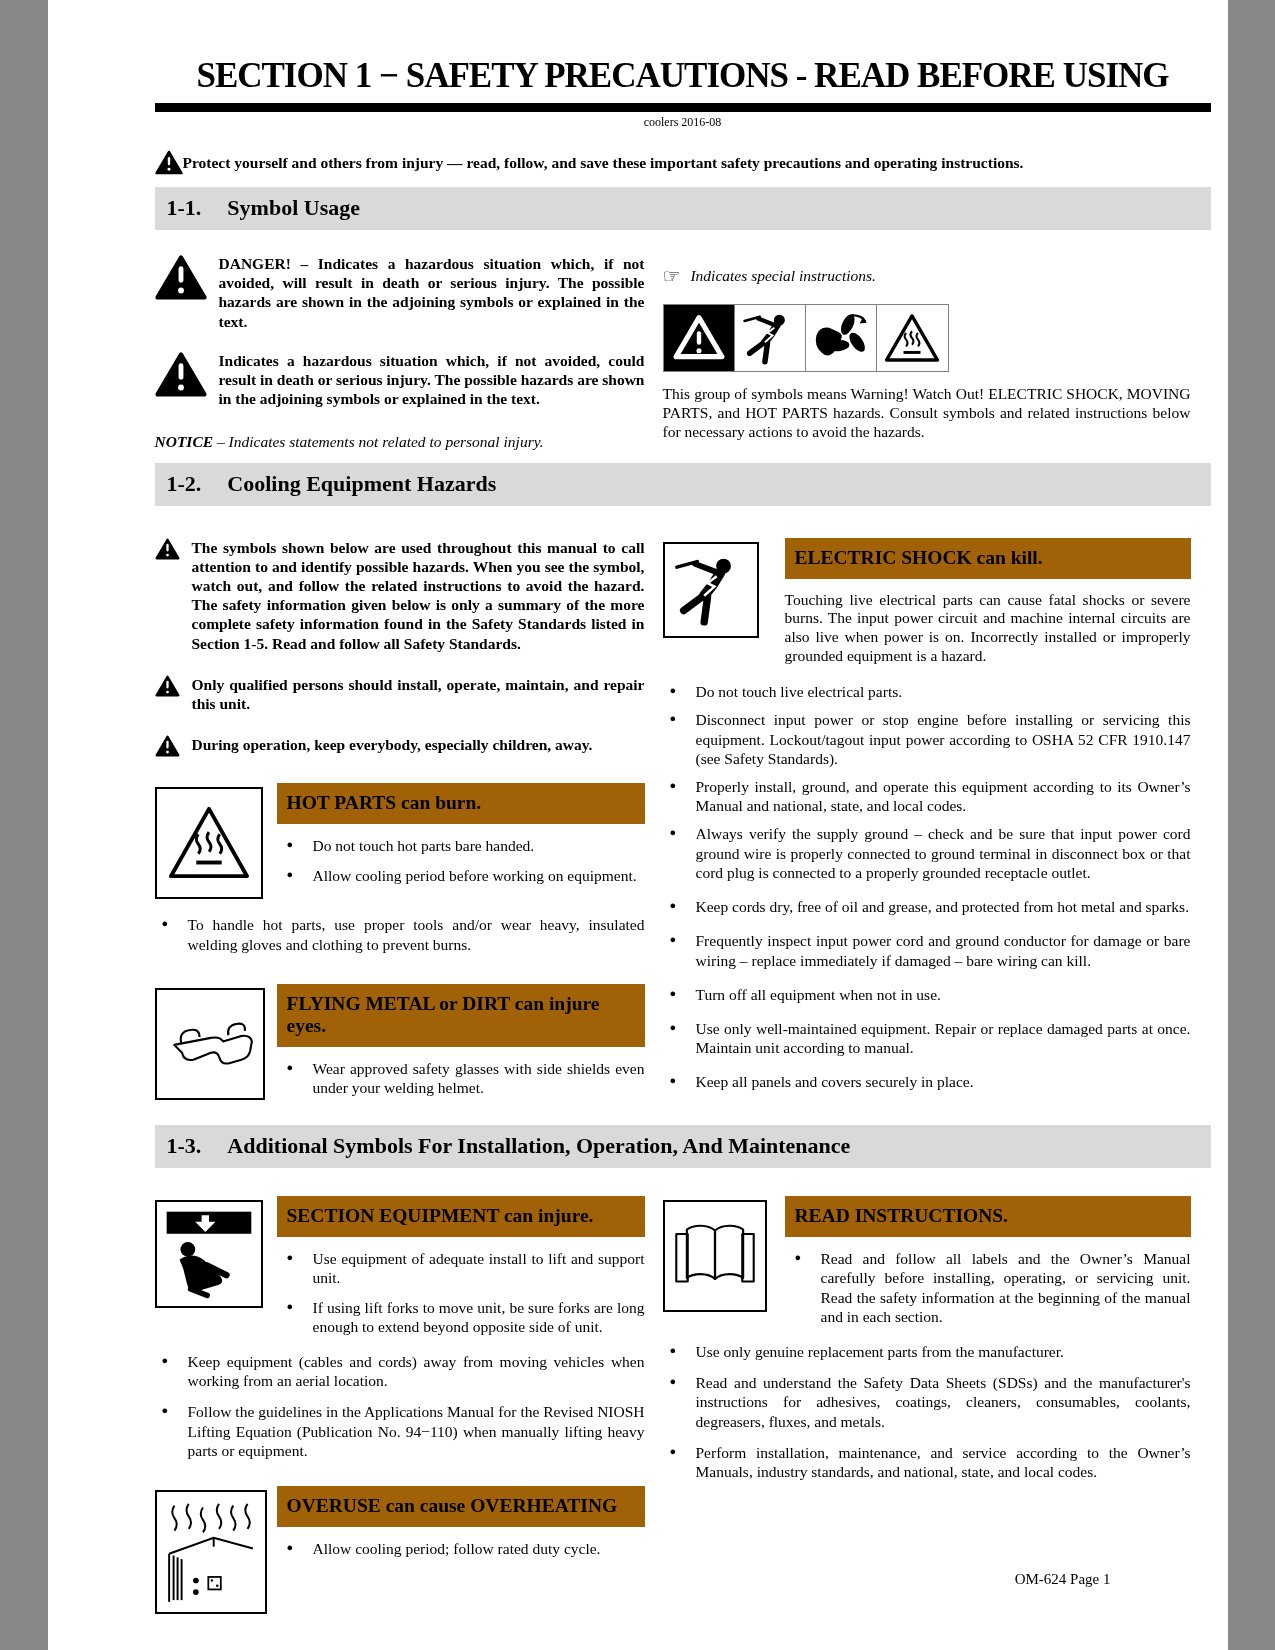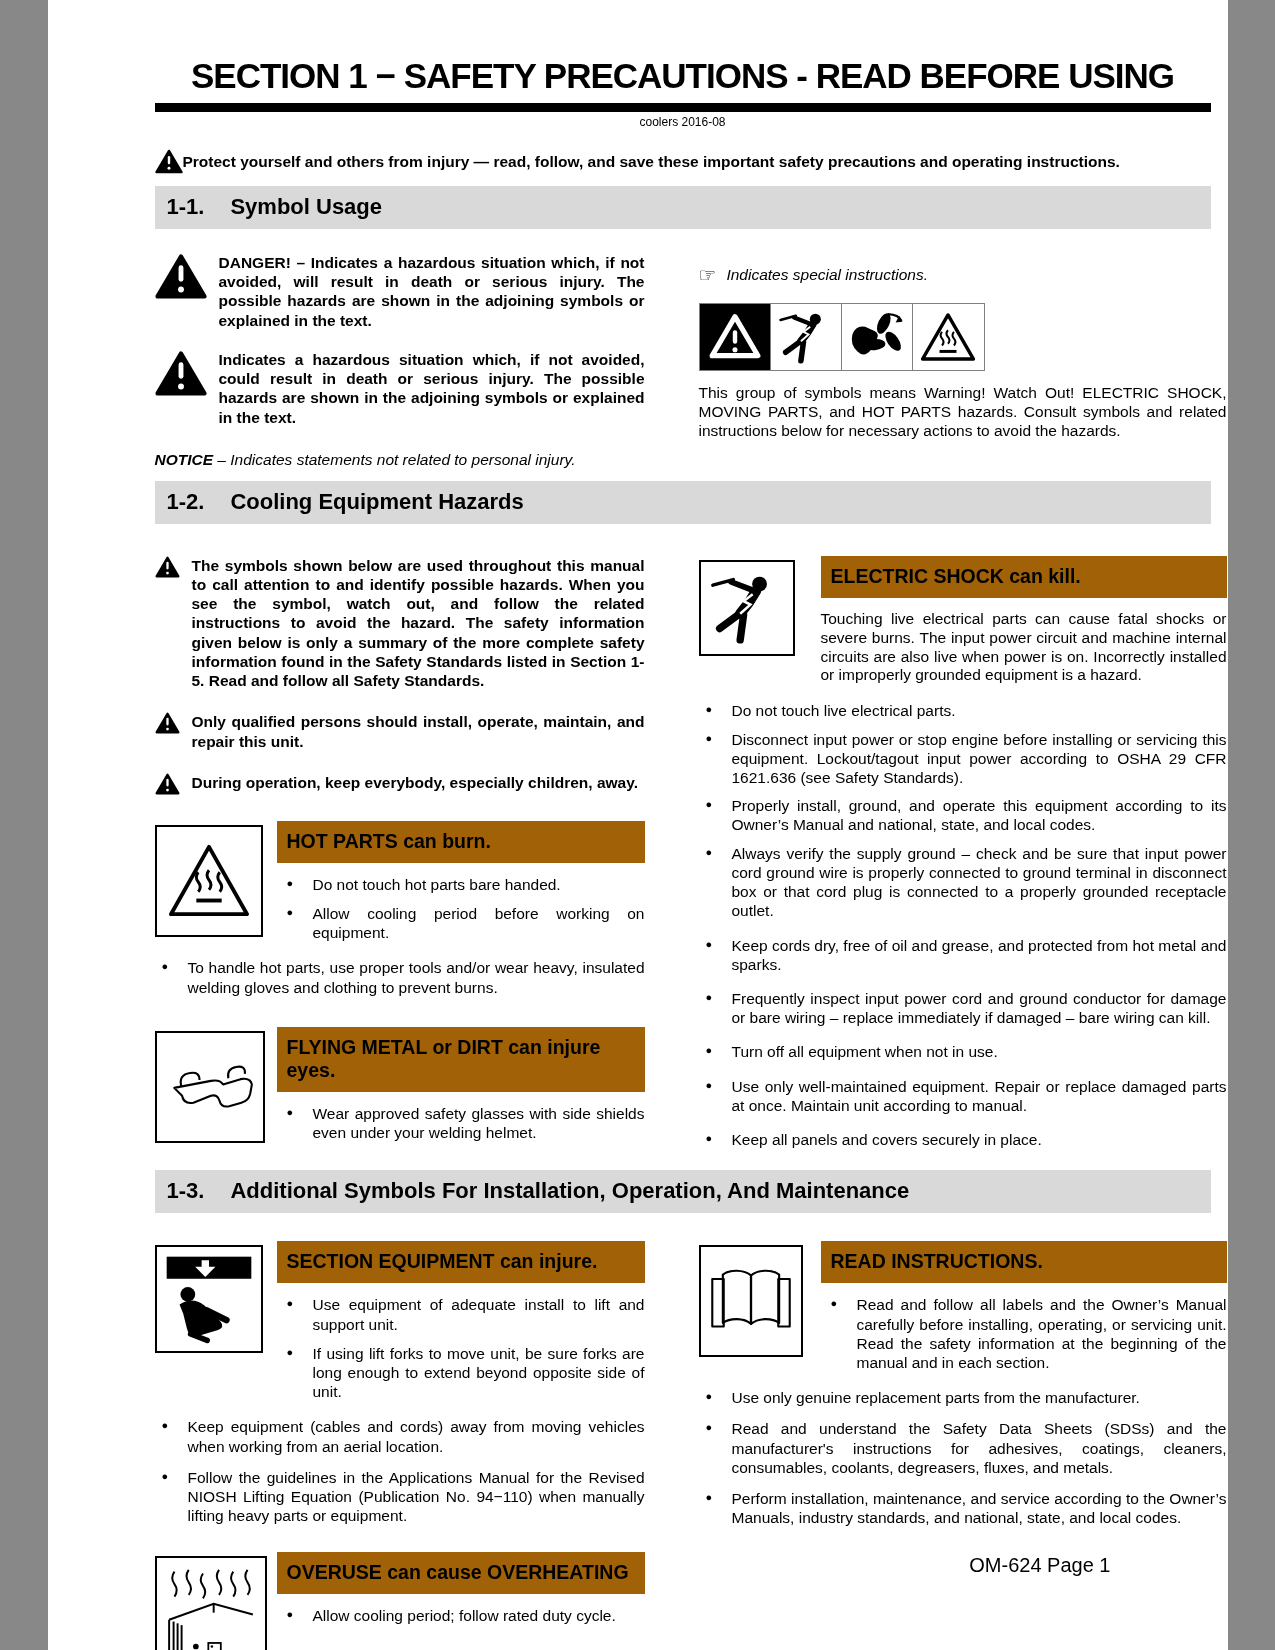--- a/index.html
+++ b/index.html
@@ -1,31 +1,31 @@
 <!DOCTYPE html>
 <html><head>
 <meta charset="utf-8">
 <style>
   * { box-sizing: border-box; margin: 0; padding: 0; }
   html,body { background:#888; }
   body { font-family:"Liberation Sans","DejaVu Sans",sans-serif; color:#000; }
-  .page { position:relative; width:1180px; height:1650px; background:#fff; margin:0 auto; overflow:hidden; }
+  .page { position:relative; width:1180px; height:1650px; background:#fff; margin:0 auto; overflow:hidden;font-family:Liberation Serif, serif; }
   .content { position:absolute; left:107px; top:0; width:1056px; }
 
   h1.title { margin-top:56px; font-size:35px; font-weight:bold; text-align:center; letter-spacing:-1px; white-space:nowrap; }
   .rule { height:9px; background:#000; margin-top:7px; }
   .rev { font-size:12px; text-align:center; margin-top:3px; }
 
   .intro-row { display:flex; align-items:flex-start; gap:0; margin-top:20px; }
   .intro-row p { font-size:15.5px; font-weight:bold; line-height:1.25; padding-top:3px; }
 
   .sec-h { background:#d9d9d9; margin-top:12px; padding:8px 10px 9px 12px; font-size:22px; font-weight:bold; }
   .sec-h .sec-num { margin-right:26px; }
 
-  .cols { display:flex; gap:54px; margin-top:24px; }
+  .cols { display:flex; gap:18px; margin-top:24px; }
   .col-l { width:490px; flex:none; }
   .col-r { width:528px; flex:none; }
 
   .warn-row { display:flex; align-items:flex-start; gap:12px; margin-bottom:20px; }
   .warn-row .tri-lg { flex:none; width:52px; display:flex; justify-content:center; }
   .warn-row .tri-sm { flex:none; width:26px; }
   .warn-row p { font-size:15.5px; font-weight:bold; line-height:1.24; text-align:justify; flex:1; }
   .warn-row.sm { gap:11px; margin-bottom:22px; }
 
   .notice { font-size:15.5px; font-style:italic; margin-top:24px; }
@@ -55,21 +55,21 @@
   .htitle { background:#a16207; font-size:19.5px; font-weight:bold; padding:9px 8px 10px 10px; margin-bottom:12px; }
   .hdesc { font-size:15.5px; line-height:1.22; text-align:justify; }
 
   .bullet { position:relative; padding-left:33px; font-size:15.5px; line-height:1.24; text-align:justify; margin-bottom:9px; }
   .bullet::before { content:"●"; position:absolute; left:7px; top:2px; font-size:11px; }
   .hbody .bullet { padding-left:36px; margin-bottom:10px; }
   .hbody .bullet::before { left:10px; }
   .col-bullet { margin-top:12px; margin-bottom:12px; }
   .gap-lg { margin-bottom:15px; }
 
-  .footer { position:absolute; right:117px; bottom:73px; font-size:20px; }
+  .footer { position:absolute; right:117px; bottom:62px; font-size:15px; }
 
   svg { display:block; }
 </style>
 </head>
 <body>
 
 <div class="page">
 <div class="content">
 
   <h1 class="title">SECTION 1 − SAFETY PRECAUTIONS - READ BEFORE USING</h1>
@@ -254,21 +254,21 @@
                 <path d="M33 39 l-3 22" stroke="#000" stroke-width="6.5" stroke-linecap="round" fill="none"></path>
                 <path d="M41 21 l-8 6 6 3 -9 8" stroke="#fff" stroke-width="2.2" fill="none"></path>
               </svg>
         </div>
         <div class="hbody short">
           <div class="htitle">ELECTRIC SHOCK can kill.</div>
           <p class="hdesc">Touching live electrical parts can cause fatal shocks or severe burns. The input power circuit and machine internal circuits are also live when power is on. Incorrectly installed or improperly grounded equipment is a hazard.</p>
         </div>
       </div>
       <div class="bullet">Do not touch live electrical parts.</div>
-      <div class="bullet">Disconnect input power or stop engine before installing or servicing this equipment. Lockout/tagout input power according to OSHA 29 CFR 1621.636 (see Safety Standards).</div>
+      <div class="bullet">Disconnect input power or stop engine before installing or servicing this equipment. Lockout/tagout input power according to OSHA 52 CFR 1910.147 (see Safety Standards).</div>
       <div class="bullet">Properly install, ground, and operate this equipment according to its Owner’s Manual and national, state, and local codes.</div>
       <div class="bullet gap-lg">Always verify the supply ground – check and be sure that input power cord ground wire is properly connected to ground terminal in disconnect box or that cord plug is connected to a properly grounded receptacle outlet.</div>
       <div class="bullet gap-lg">Keep cords dry, free of oil and grease, and protected from hot metal and sparks.</div>
       <div class="bullet gap-lg">Frequently inspect input power cord and ground conductor for damage or bare wiring – replace immediately if damaged – bare wiring can kill.</div>
       <div class="bullet gap-lg">Turn off all equipment when not in use.</div>
       <div class="bullet gap-lg">Use only well-maintained equipment. Repair or replace damaged parts at once. Maintain unit according to manual.</div>
       <div class="bullet">Keep all panels and covers securely in place.</div>
     </div>
   </div>
 

